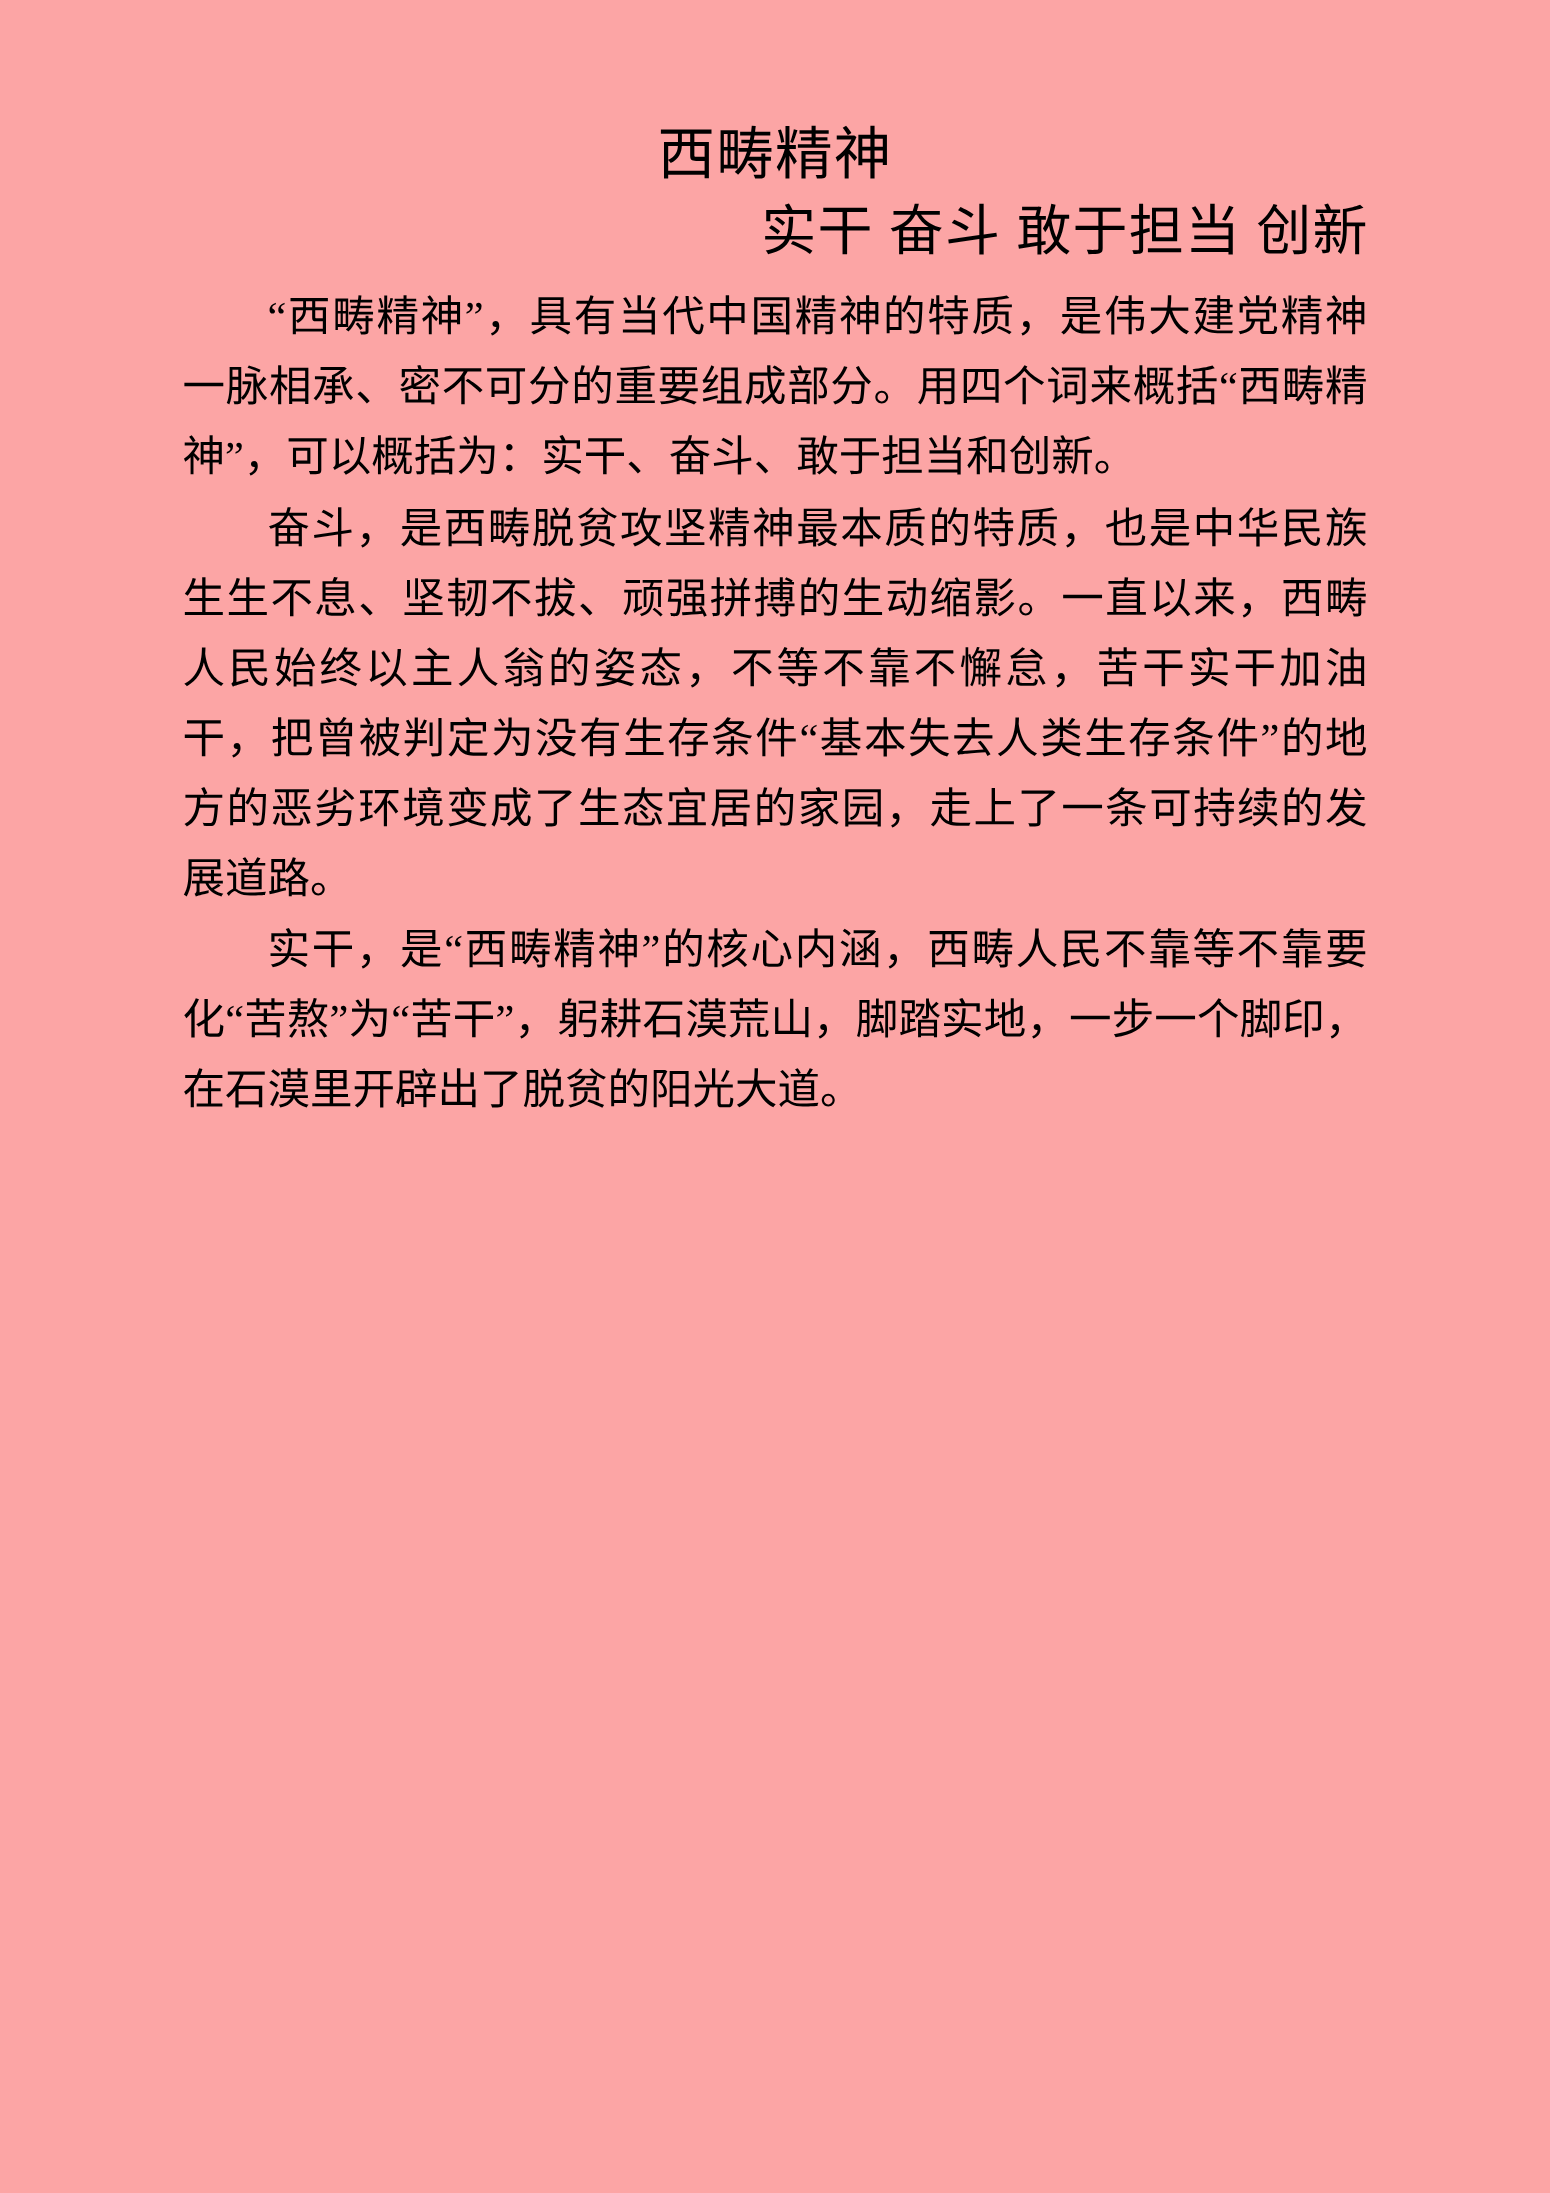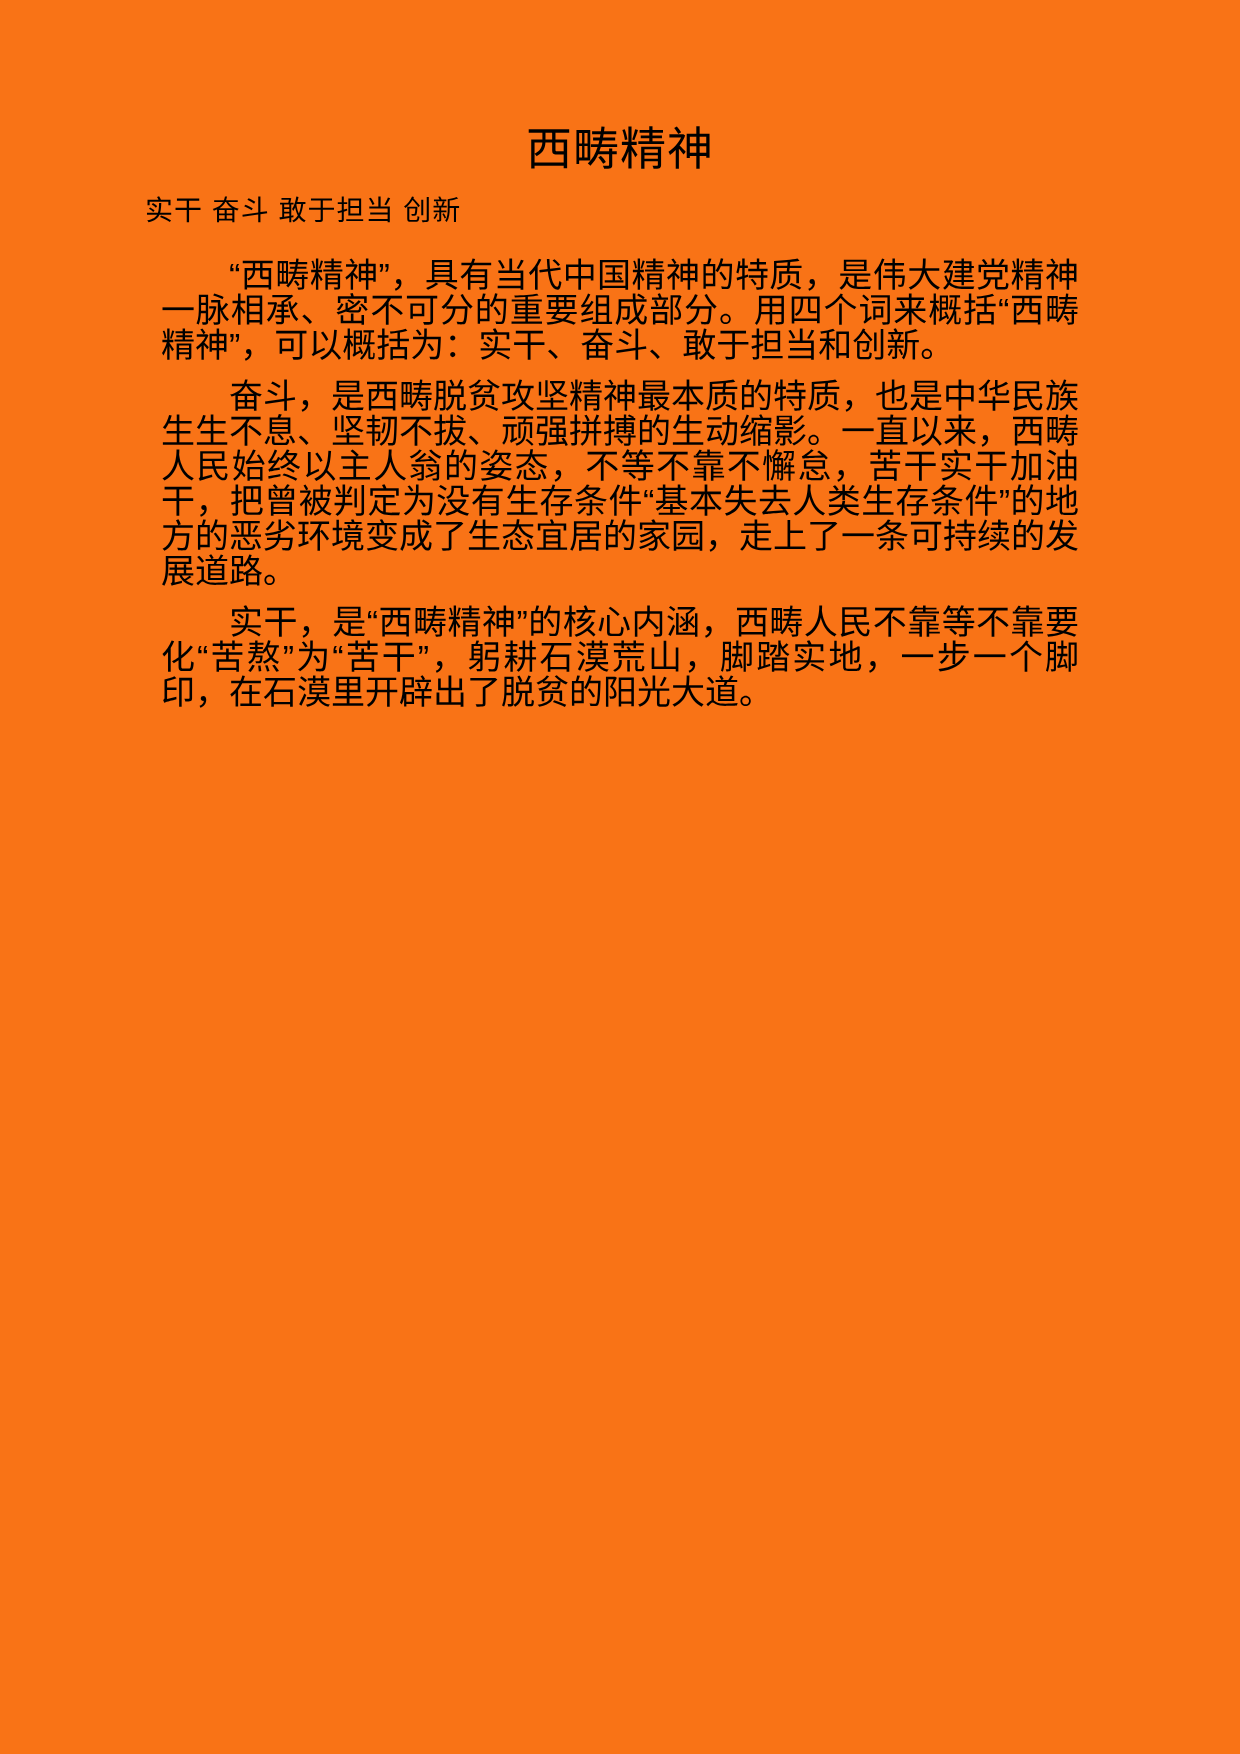--- a/index.html
+++ b/index.html
@@ -4,50 +4,50 @@
 <style>
   html, body {
     margin: 0;
     padding: 0;
     background: #ffffff;
   }
   .page {
     position: relative;
     width: 1240px;
     height: 1754px;
-    background: #f97316;
+    background: #fca5a5;
     color: #000000;
-    font-family: Liberation Sans, sans-serif;
+    font-family: Liberation Serif, serif;
     box-sizing: border-box;
-    padding: 118px 145px 0 145px;
+    padding: 93px 145px 0 145px;
     overflow: hidden;
   }
   .doc-title {
     margin: 0;
     font-size: 46px;
     line-height: 62px;
     font-weight: 400;
     text-align: center;
     letter-spacing: 1px;
   }
   .doc-subtitle {
     margin: 0 0 10px 0;
-    font-size: 28px;
+    font-size: 44px;
     line-height: 62px;
     font-weight: 400;
-    text-align: left;
+    text-align: right;
     letter-spacing: 1px;
   }
   .doc-body {
     margin-top: 6px;
   }
   .para {
-    margin: 16px;
+    margin: 1px;
     font-size: 34px;
-    line-height: 35px;
+    line-height: 56px;
     font-weight: 400;
     text-indent: 2em;
     text-align: justify;
     text-justify: inter-ideograph;
     word-break: break-all;
     letter-spacing: 0;
   }
 </style>
 </head>
 <body>

